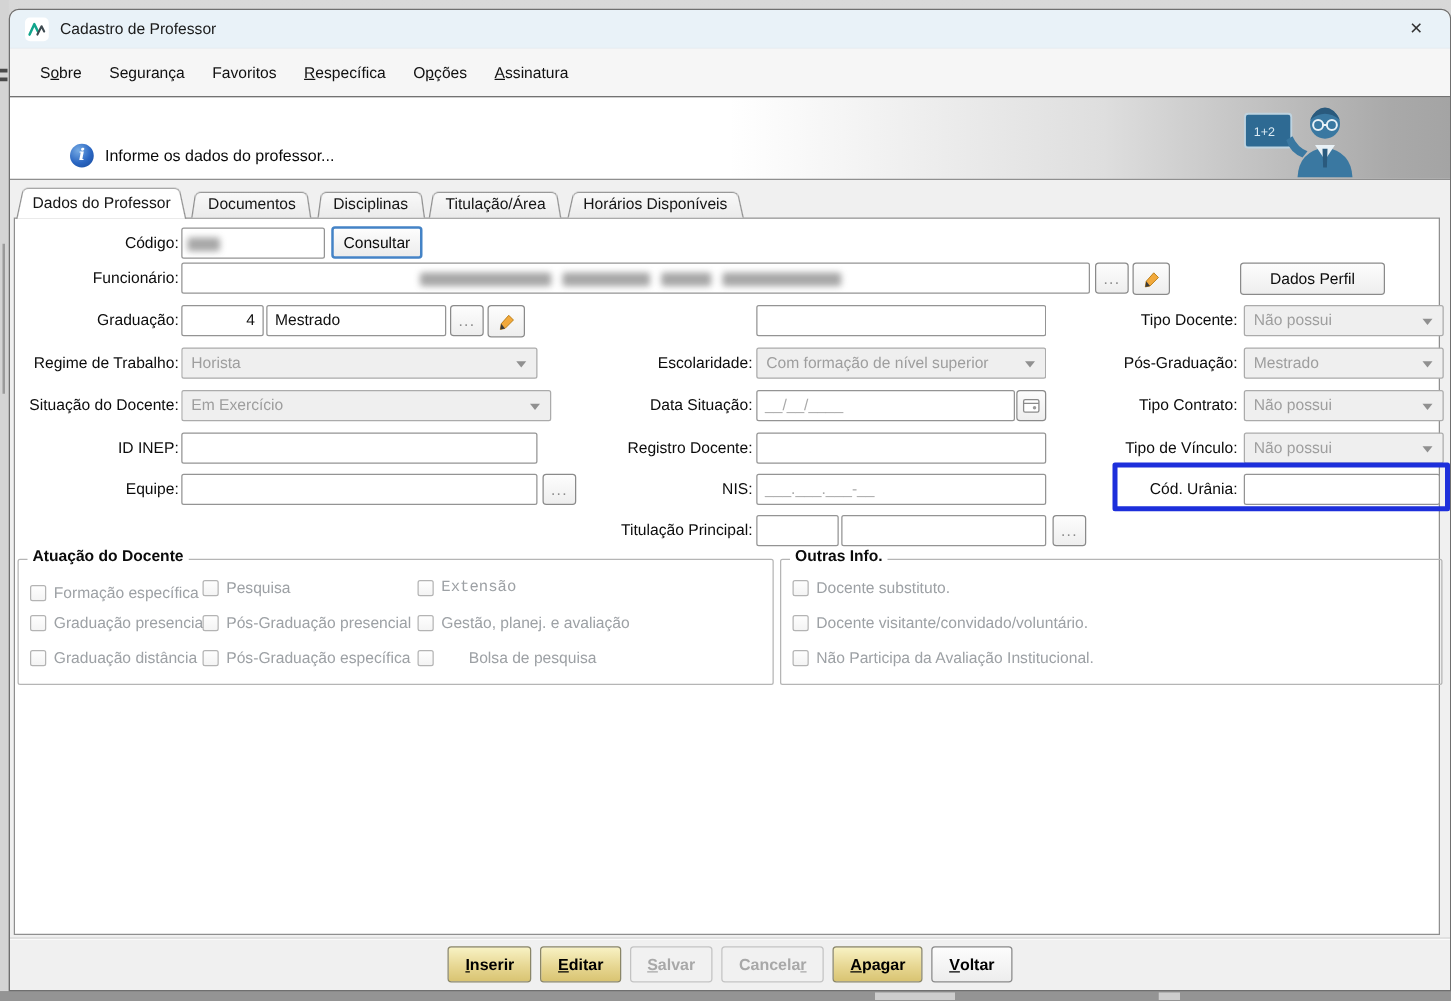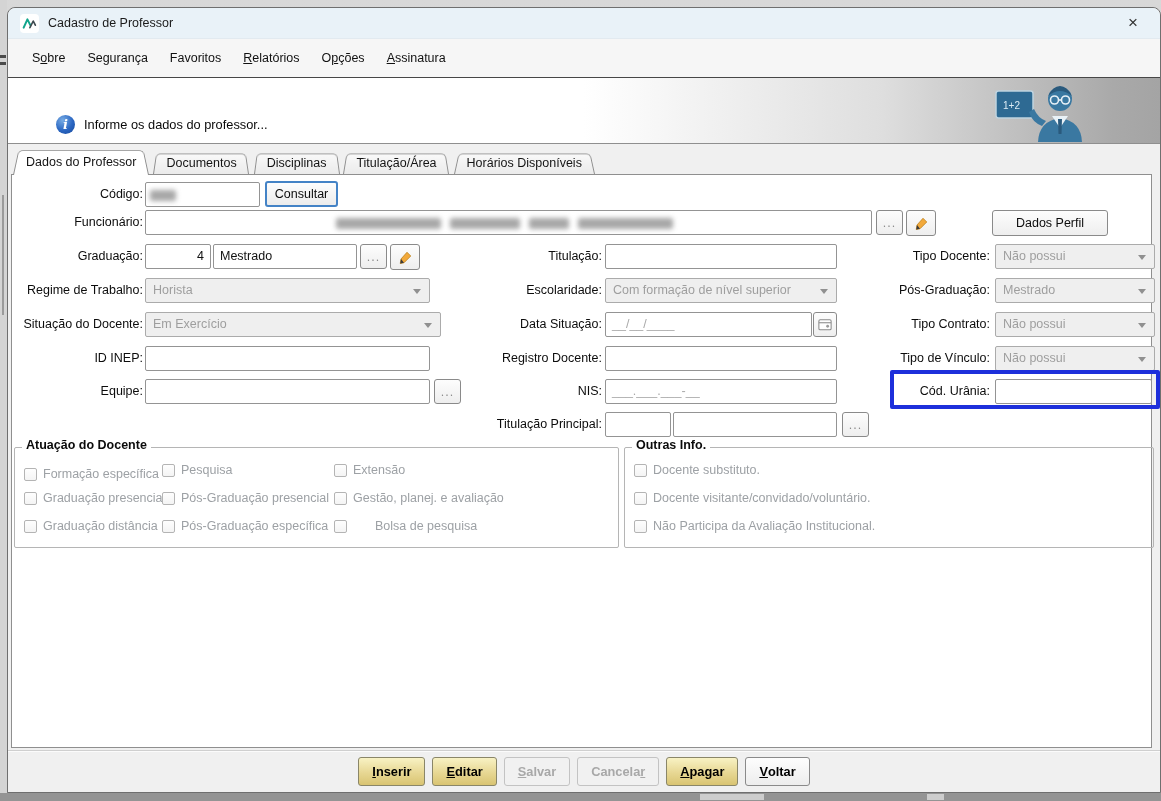--- a/index.html
+++ b/index.html
@@ -151,21 +151,21 @@
       </svg>
     </span>
     <span class="title-text">Cadastro de Professor</span>
     <span class="close-btn">×</span>
   </div>
 
   <div class="menubar">
     <span class="menu-item"><span>S</span><span class="mn">o</span><span>bre</span></span>
     <span class="menu-item"><span>Segurança</span><span class="mn"></span><span></span></span>
     <span class="menu-item"><span>Favoritos</span><span class="mn"></span><span></span></span>
-    <span class="menu-item"><span></span><span class="mn">R</span><span>elatórios</span></span>
+    <span class="menu-item"><span></span><span class="mn">R</span><span>específica</span></span>
     <span class="menu-item"><span>O</span><span class="mn">p</span><span>ções</span></span>
     <span class="menu-item"><span></span><span class="mn">A</span><span>ssinatura</span></span>
   </div>
 
   <div class="infobar">
     <span class="info-icon">i</span>
     <span class="info-text">Informe os dados do professor...</span>
     <svg class="teacher-icon" viewBox="0 0 100 60">
       <rect x="2" y="9" width="37" height="27" rx="2.5" fill="#2e6a93" stroke="#bed3e0" stroke-width="1.5"></rect>
       <text x="9" y="27" font-size="10" fill="#dcebf4" font-family="Liberation Sans, sans-serif">1+2</text>
@@ -230,21 +230,20 @@
     <div class="lbl lbl1" style="top:69px">Graduação:</div>
     <div class="tb" style="left:133px; top:69px; width:66px; text-align:right;">4</div>
     <div class="tb" style="left:201px; top:69px; width:144px;">Mestrado</div>
     <div class="btn btn-dots" style="left:348px; top:69px; width:27px;">...</div>
     <div class="btn" style="left:378px; top:69px; width:30px;">
       <svg width="15" height="15" viewBox="0 0 20 20">
         <path d="M12 3 L17 8 L8 17 L3 18 L4 12 Z" fill="#f2a93b" stroke="#b97c14" stroke-width="1"></path>
         <path d="M4 12 L3 18 L8 17 Z" fill="#3b3b3b"></path>
       </svg>
     </div>
-    <div class="lbl lbl2" style="top:69px">Titulação:</div>
     <div class="tb" style="left:593px; top:69px; width:232px;"></div>
     <div class="lbl lbl3" style="top:69px">Tipo Docente:</div>
     <div class="combo" style="left:983px; top:69px; width:160px;"><span>Não possui</span><span class="arrow"></span></div>
 
     <div class="lbl lbl1" style="top:103px">Regime de Trabalho:</div>
     <div class="combo" style="left:133px; top:103px; width:285px;"><span>Horista</span><span class="arrow"></span></div>
     <div class="lbl lbl2" style="top:103px">Escolaridade:</div>
     <div class="combo" style="left:593px; top:103px; width:232px;"><span>Com formação de nível superior</span><span class="arrow"></span></div>
     <div class="lbl lbl3" style="top:103px">Pós-Graduação:</div>
     <div class="combo" style="left:983px; top:103px; width:160px;"><span>Mestrado</span><span class="arrow"></span></div>
@@ -304,21 +303,21 @@
         <span class="cb-label">Pesquisa</span>
       </div>
     <div class="cb-item" style="left:150px; top:316px;">
         <span class="cb-box"></span>
         <span class="cb-label">Pós-Graduação presencial</span>
       </div>
     <div class="cb-item" style="left:150px; top:344px;">
         <span class="cb-box"></span>
         <span class="cb-label">Pós-Graduação específica</span>
       </div>
-    <div class="cb-item" style="left:322px; top:288px;">
+    <div class="cb-item" style="left:322px; top:288px;font-family:Liberation Mono, monospace;">
         <span class="cb-box"></span>
         <span class="cb-label">Extensão</span>
       </div>
     <div class="cb-item" style="left:322px; top:316px;">
         <span class="cb-box"></span>
         <span class="cb-label">Gestão, planej. e avaliação</span>
       </div>
     <div class="cb-item" style="left:322px; top:344px;gap:28px;">
         <span class="cb-box"></span>
         <span class="cb-label">Bolsa de pesquisa</span>

